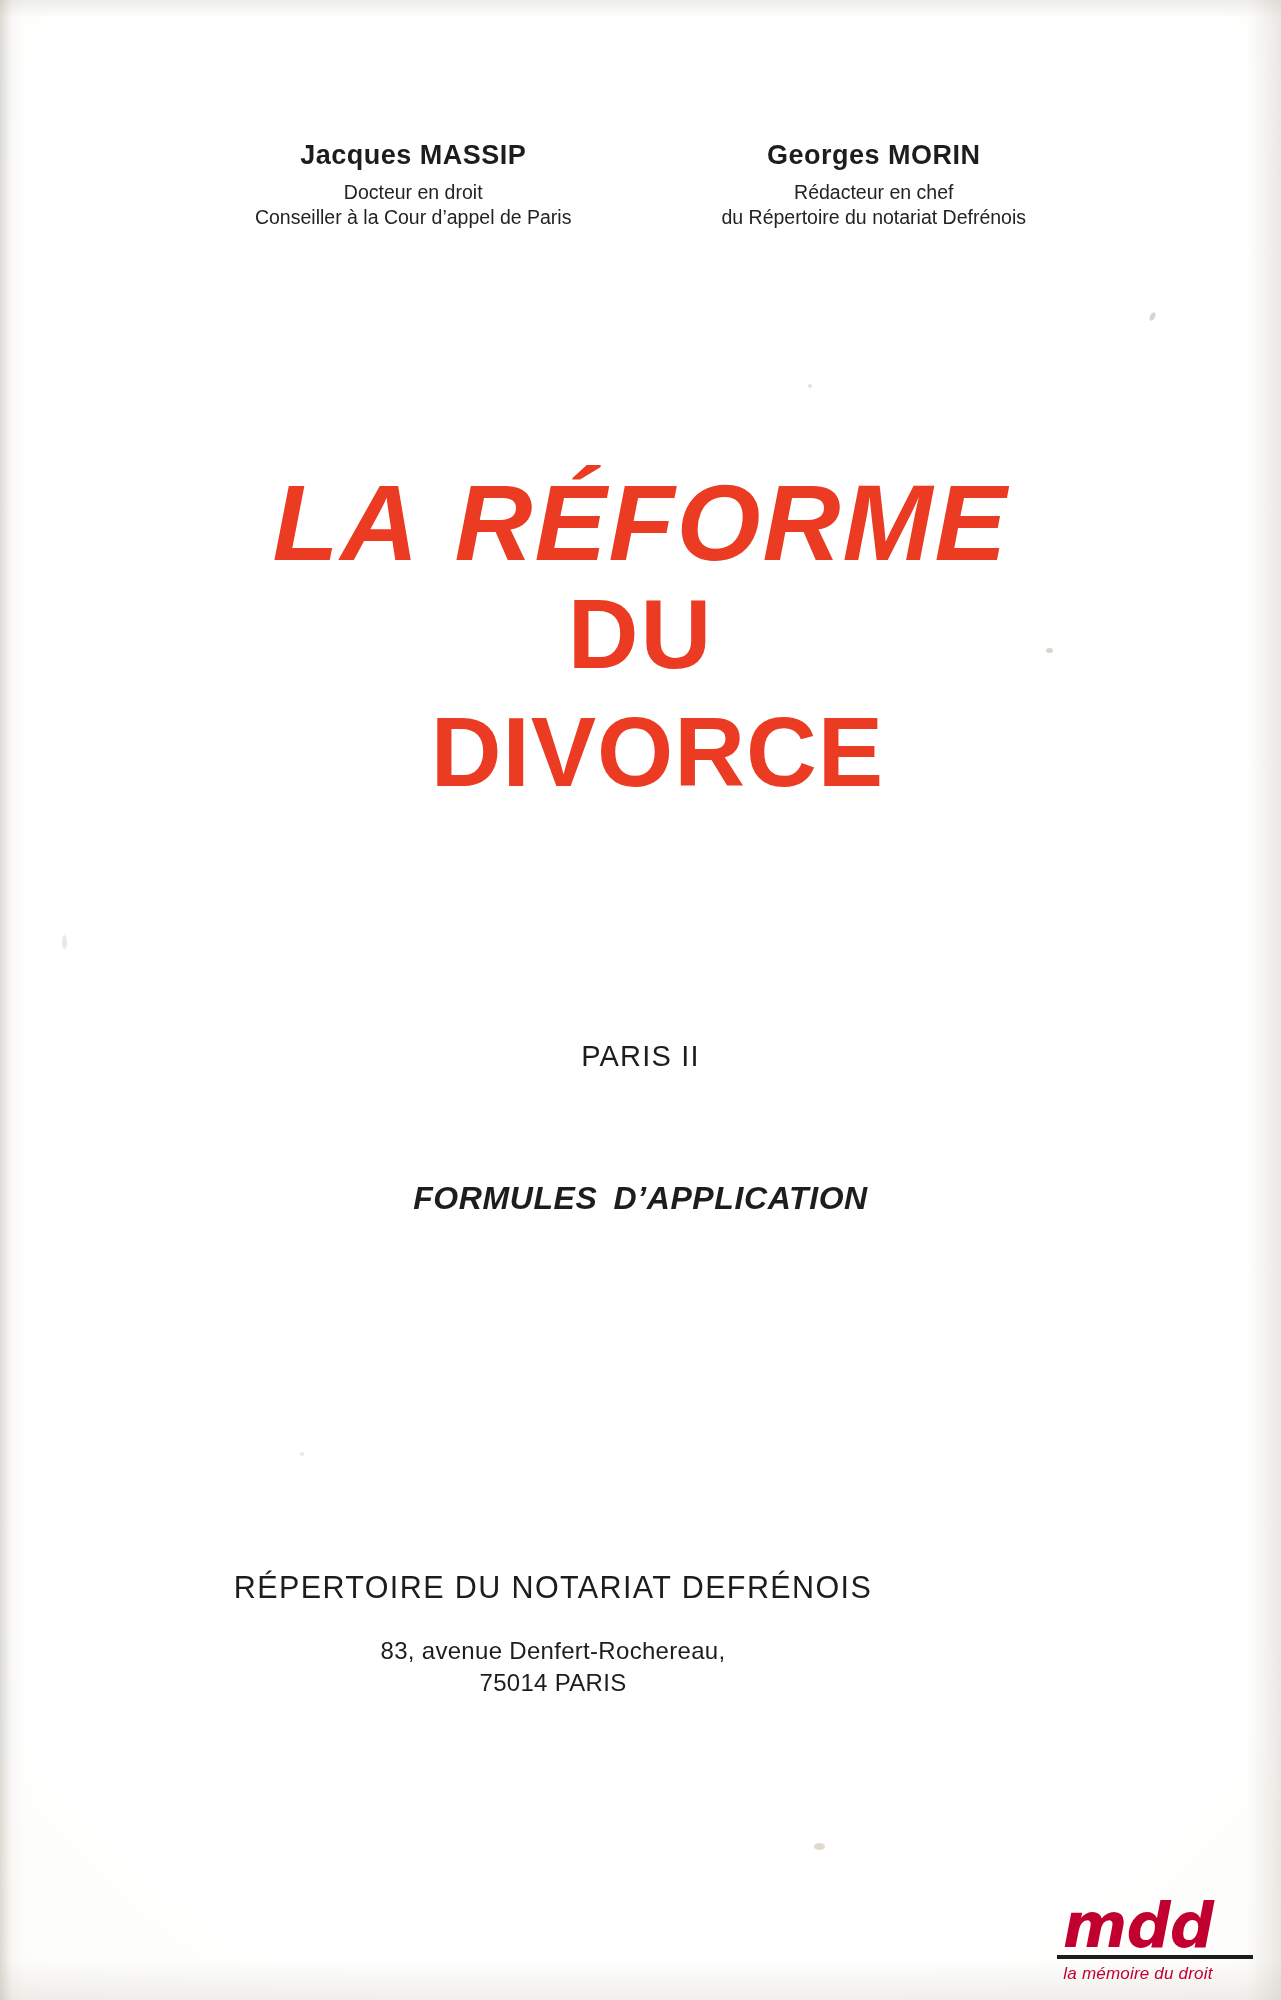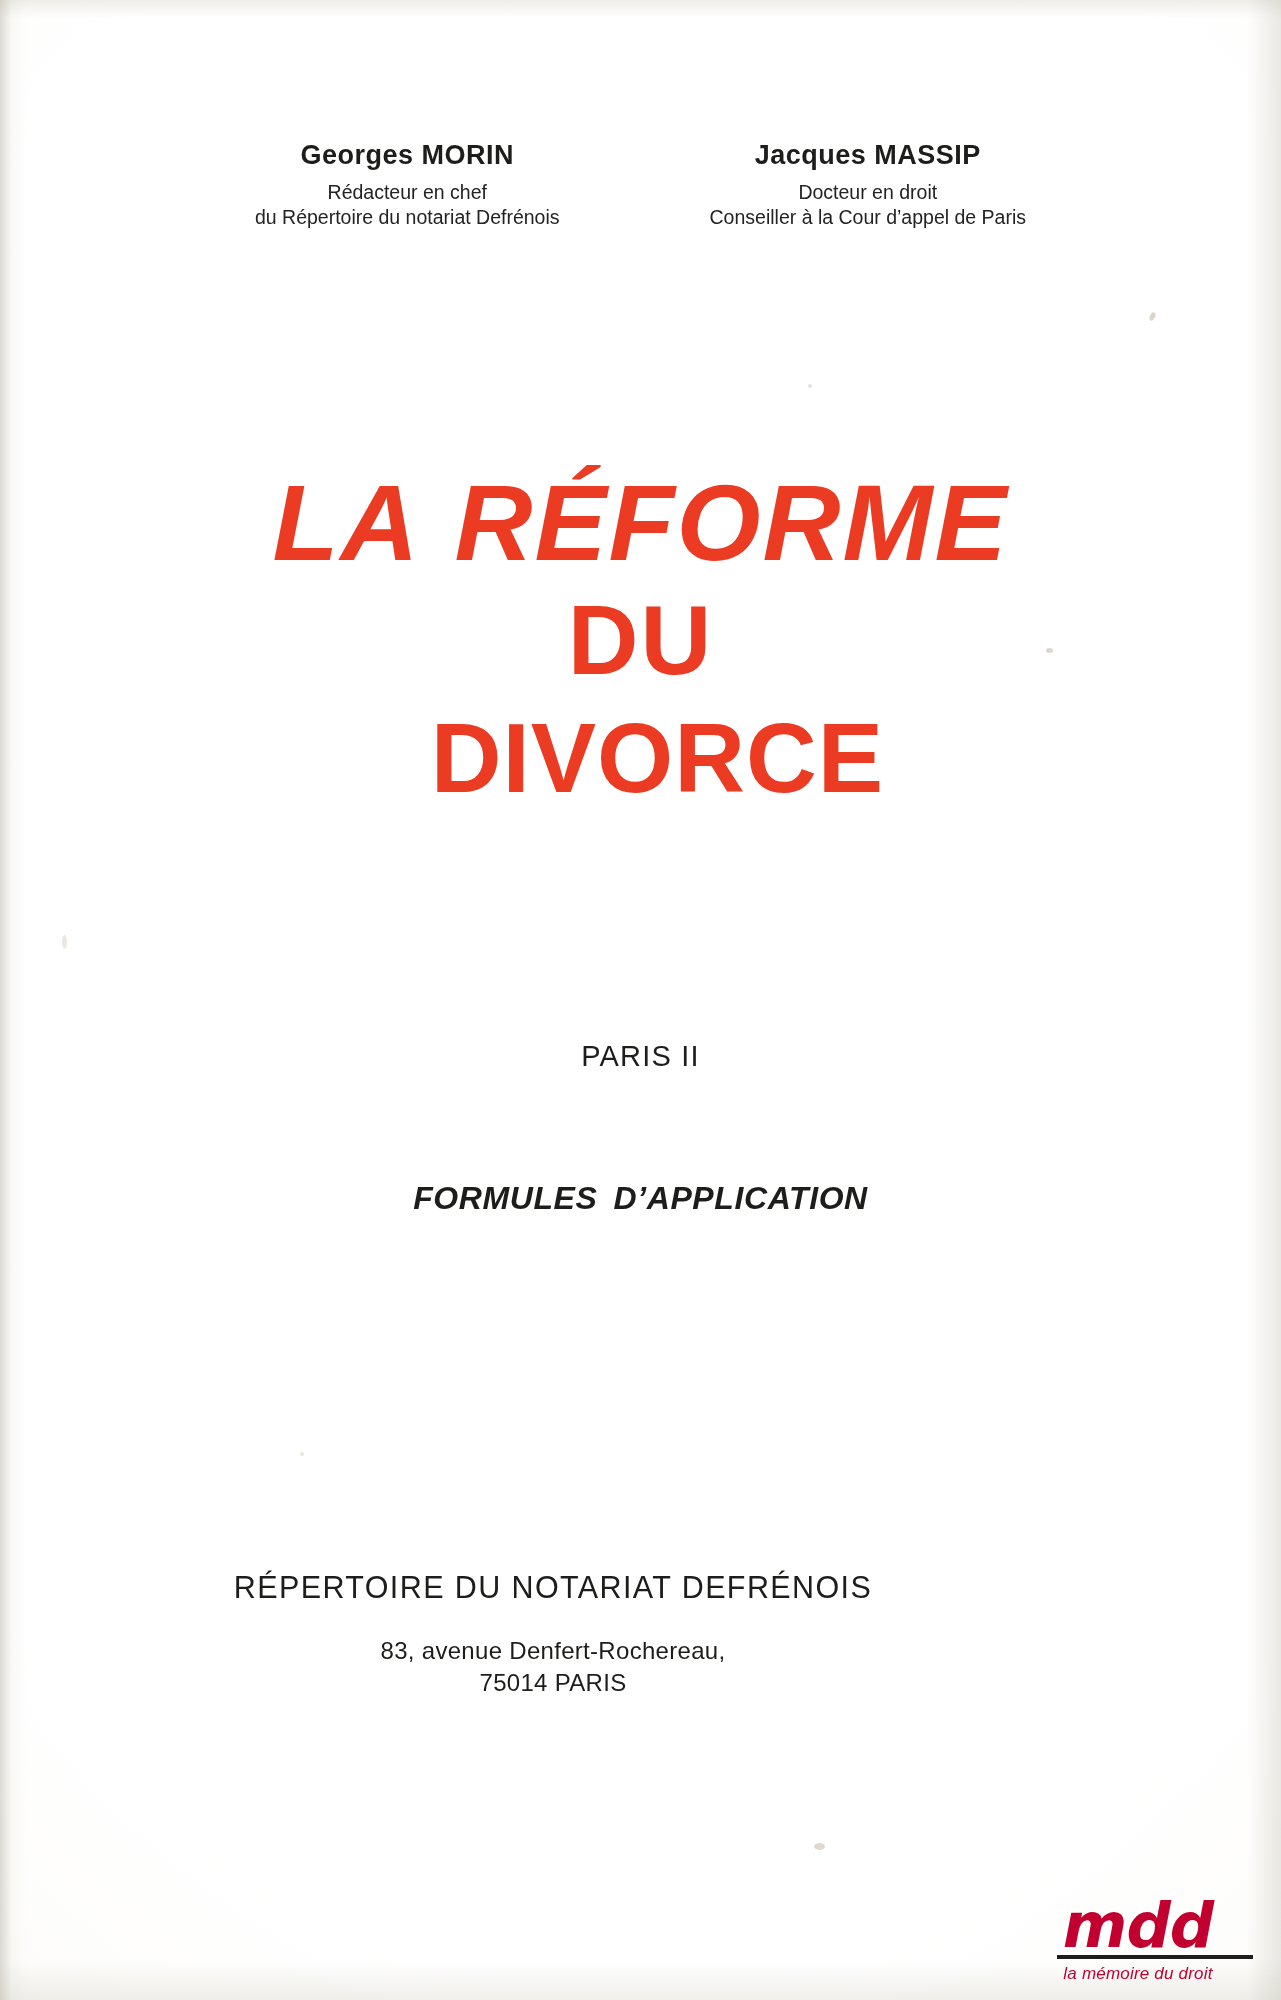--- a/index.html
+++ b/index.html
@@ -104,21 +104,21 @@
     line-height: 0.98;
   }
   .title-line-1 {
     font-size: 108px;
     letter-spacing: 2px;
     font-style: italic;
   }
   .title-line-1 .gap { display: inline-block; width: 34px; }
   .title-line-2 {
     font-size: 98px;
-    margin-top: 16px;
+    margin-top: 10px;
     letter-spacing: 2px;
   }
   .title-line-3 {
     font-size: 98px;
     margin-top: 22px;
     letter-spacing: 1px;
     padding-left: 34px;
   }
 
   
@@ -209,37 +209,37 @@
   <div class="speck" style="left:1150px; top:312px; width:5px; height:9px; transform:rotate(25deg);"></div>
   <div class="speck" style="left:1046px; top:648px; width:7px; height:5px;"></div>
   <div class="speck" style="left:808px; top:384px; width:4px; height:4px; opacity:.35;"></div>
   <div class="speck" style="left:814px; top:1843px; width:11px; height:7px; opacity:.45;"></div>
   <div class="speck" style="left:300px; top:1452px; width:4px; height:4px; opacity:.3;"></div>
   <div class="speck" style="left:62px; top:935px; width:5px; height:14px; opacity:.28;"></div>
 
   <div class="authors">
     <div class="author">
       <div class="name">
+        <span class="first">Jacques</span>
+        <span>MASSIP</span>
+      </div>
+      <div class="role">
+        <div>Docteur en droit</div>
+        <div>Conseiller à la Cour d’appel de Paris</div>
+      </div>
+    </div>
+
+    <div class="author">
+      <div class="name">
         <span class="first">Georges</span>
         <span>MORIN</span>
       </div>
       <div class="role">
         <div>Rédacteur en chef</div>
         <div>du Répertoire du notariat Defrénois</div>
-      </div>
-    </div>
-
-    <div class="author">
-      <div class="name">
-        <span class="first">Jacques</span>
-        <span>MASSIP</span>
-      </div>
-      <div class="role">
-        <div>Docteur en droit</div>
-        <div>Conseiller à la Cour d’appel de Paris</div>
       </div>
     </div>
   </div>
 
   <div class="title-block">
     <div class="title-line-1">
       <span>LA</span><span class="gap"></span><span>RÉFORME</span>
     </div>
     <div class="title-line-2">DU</div>
     <div class="title-line-3">DIVORCE</div>

